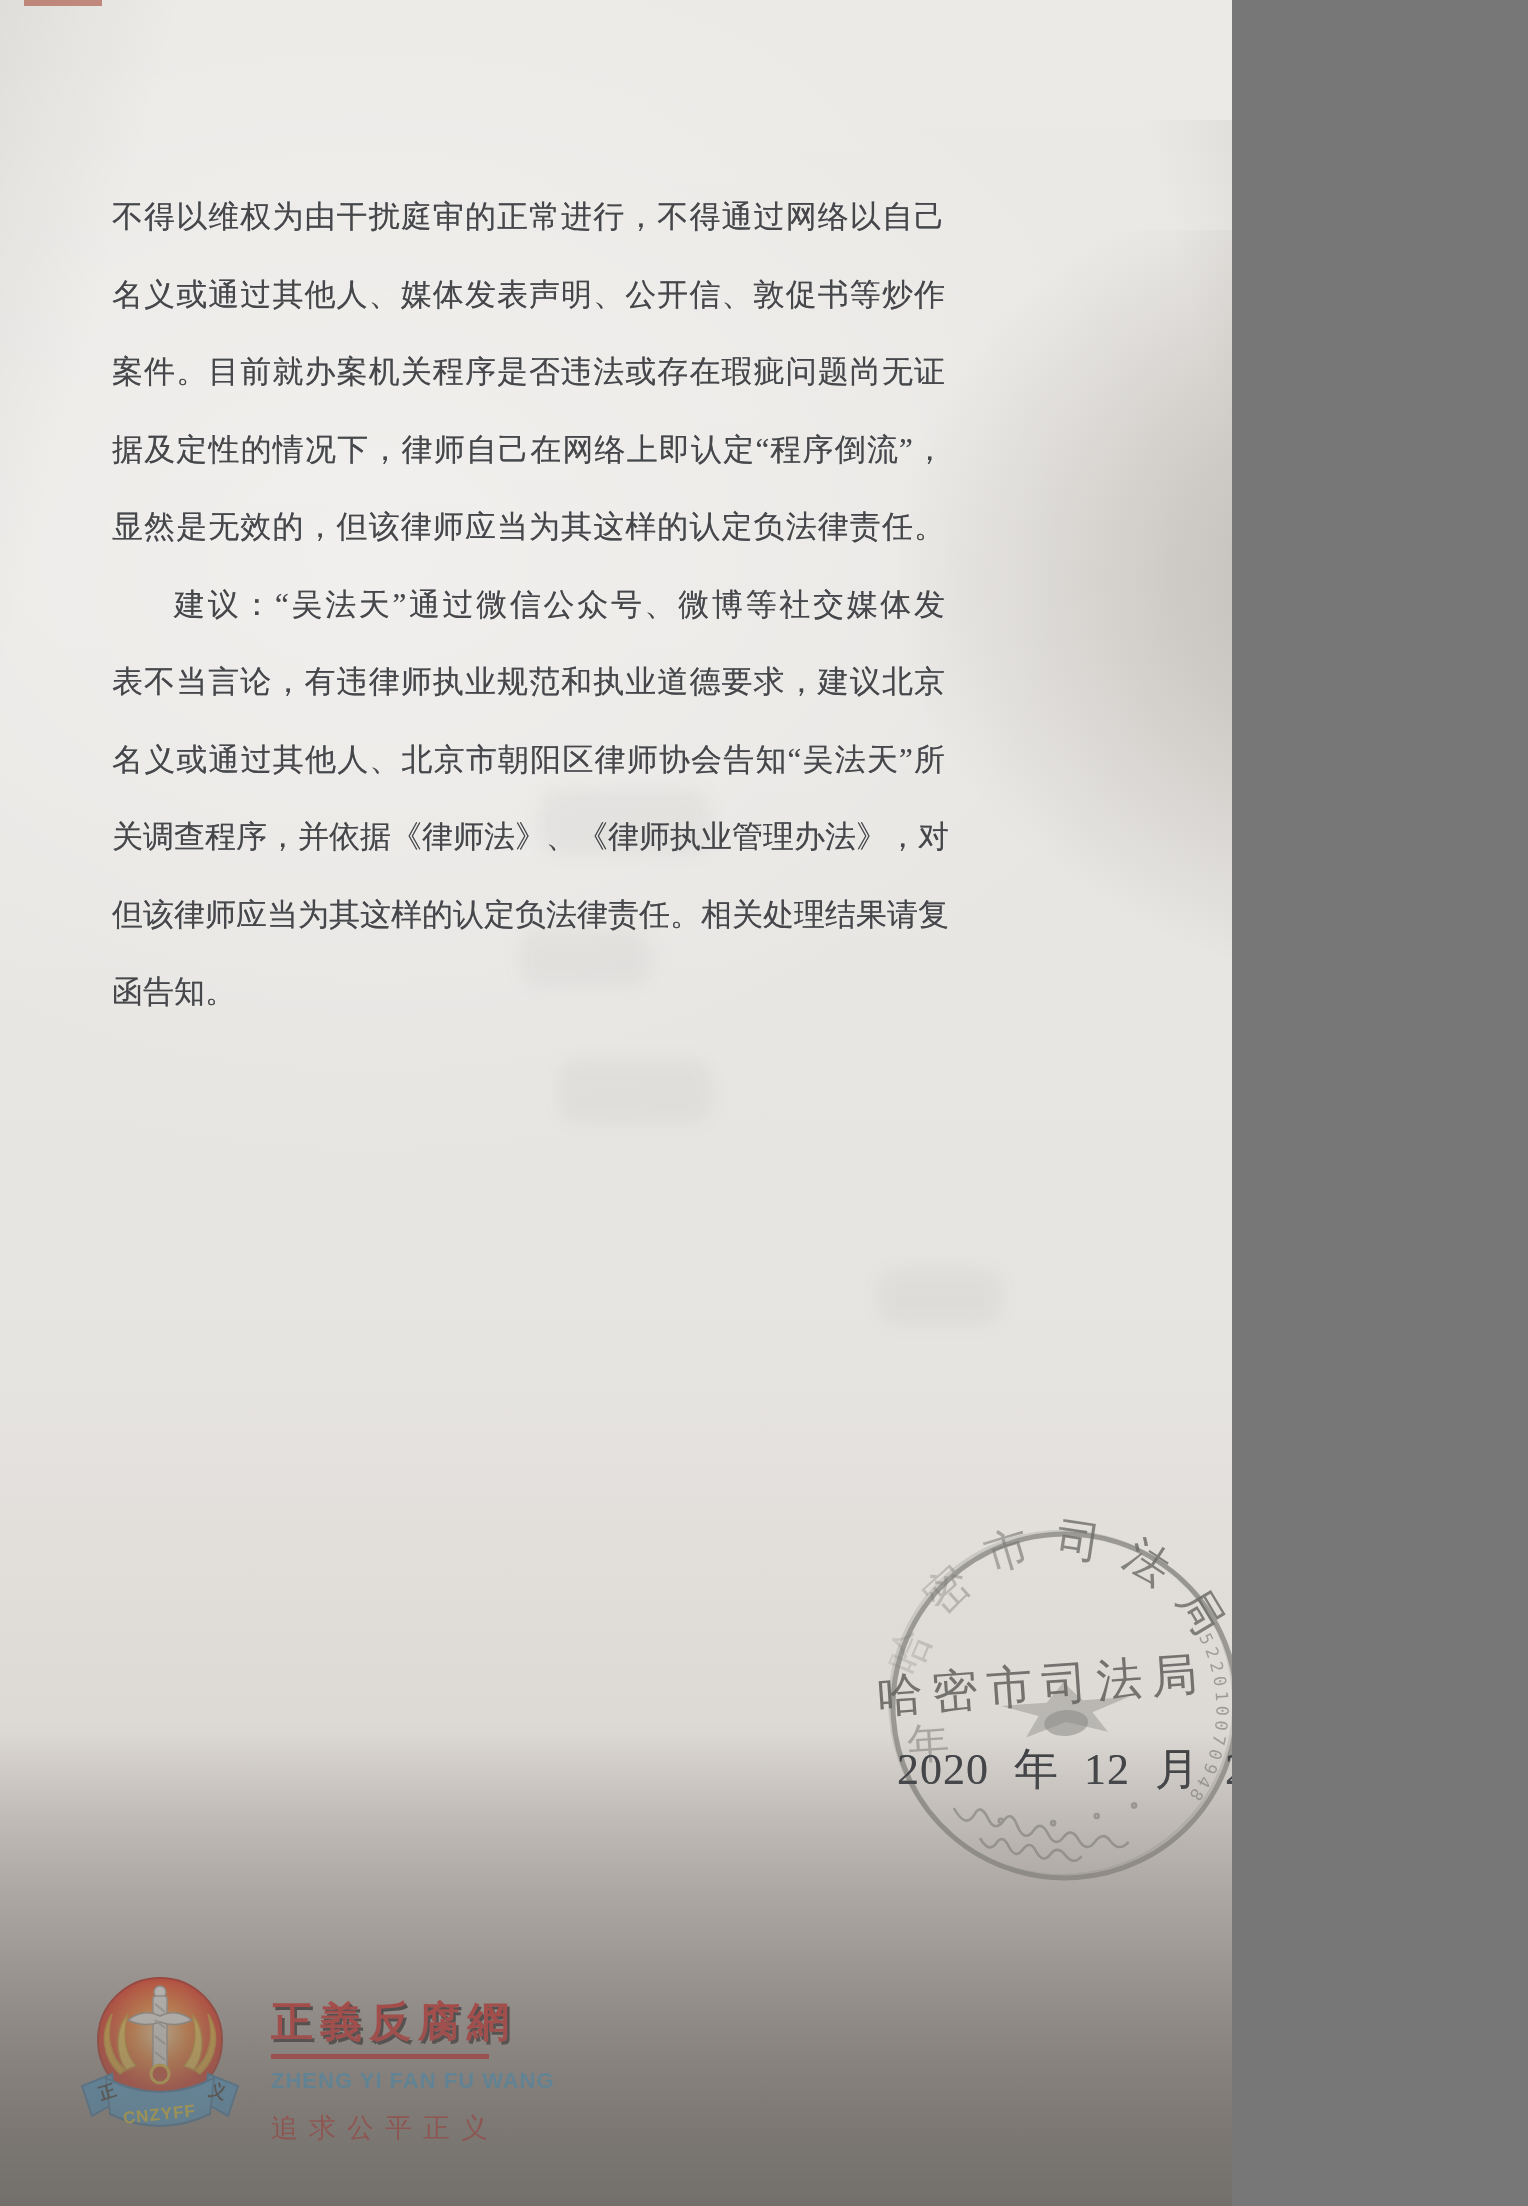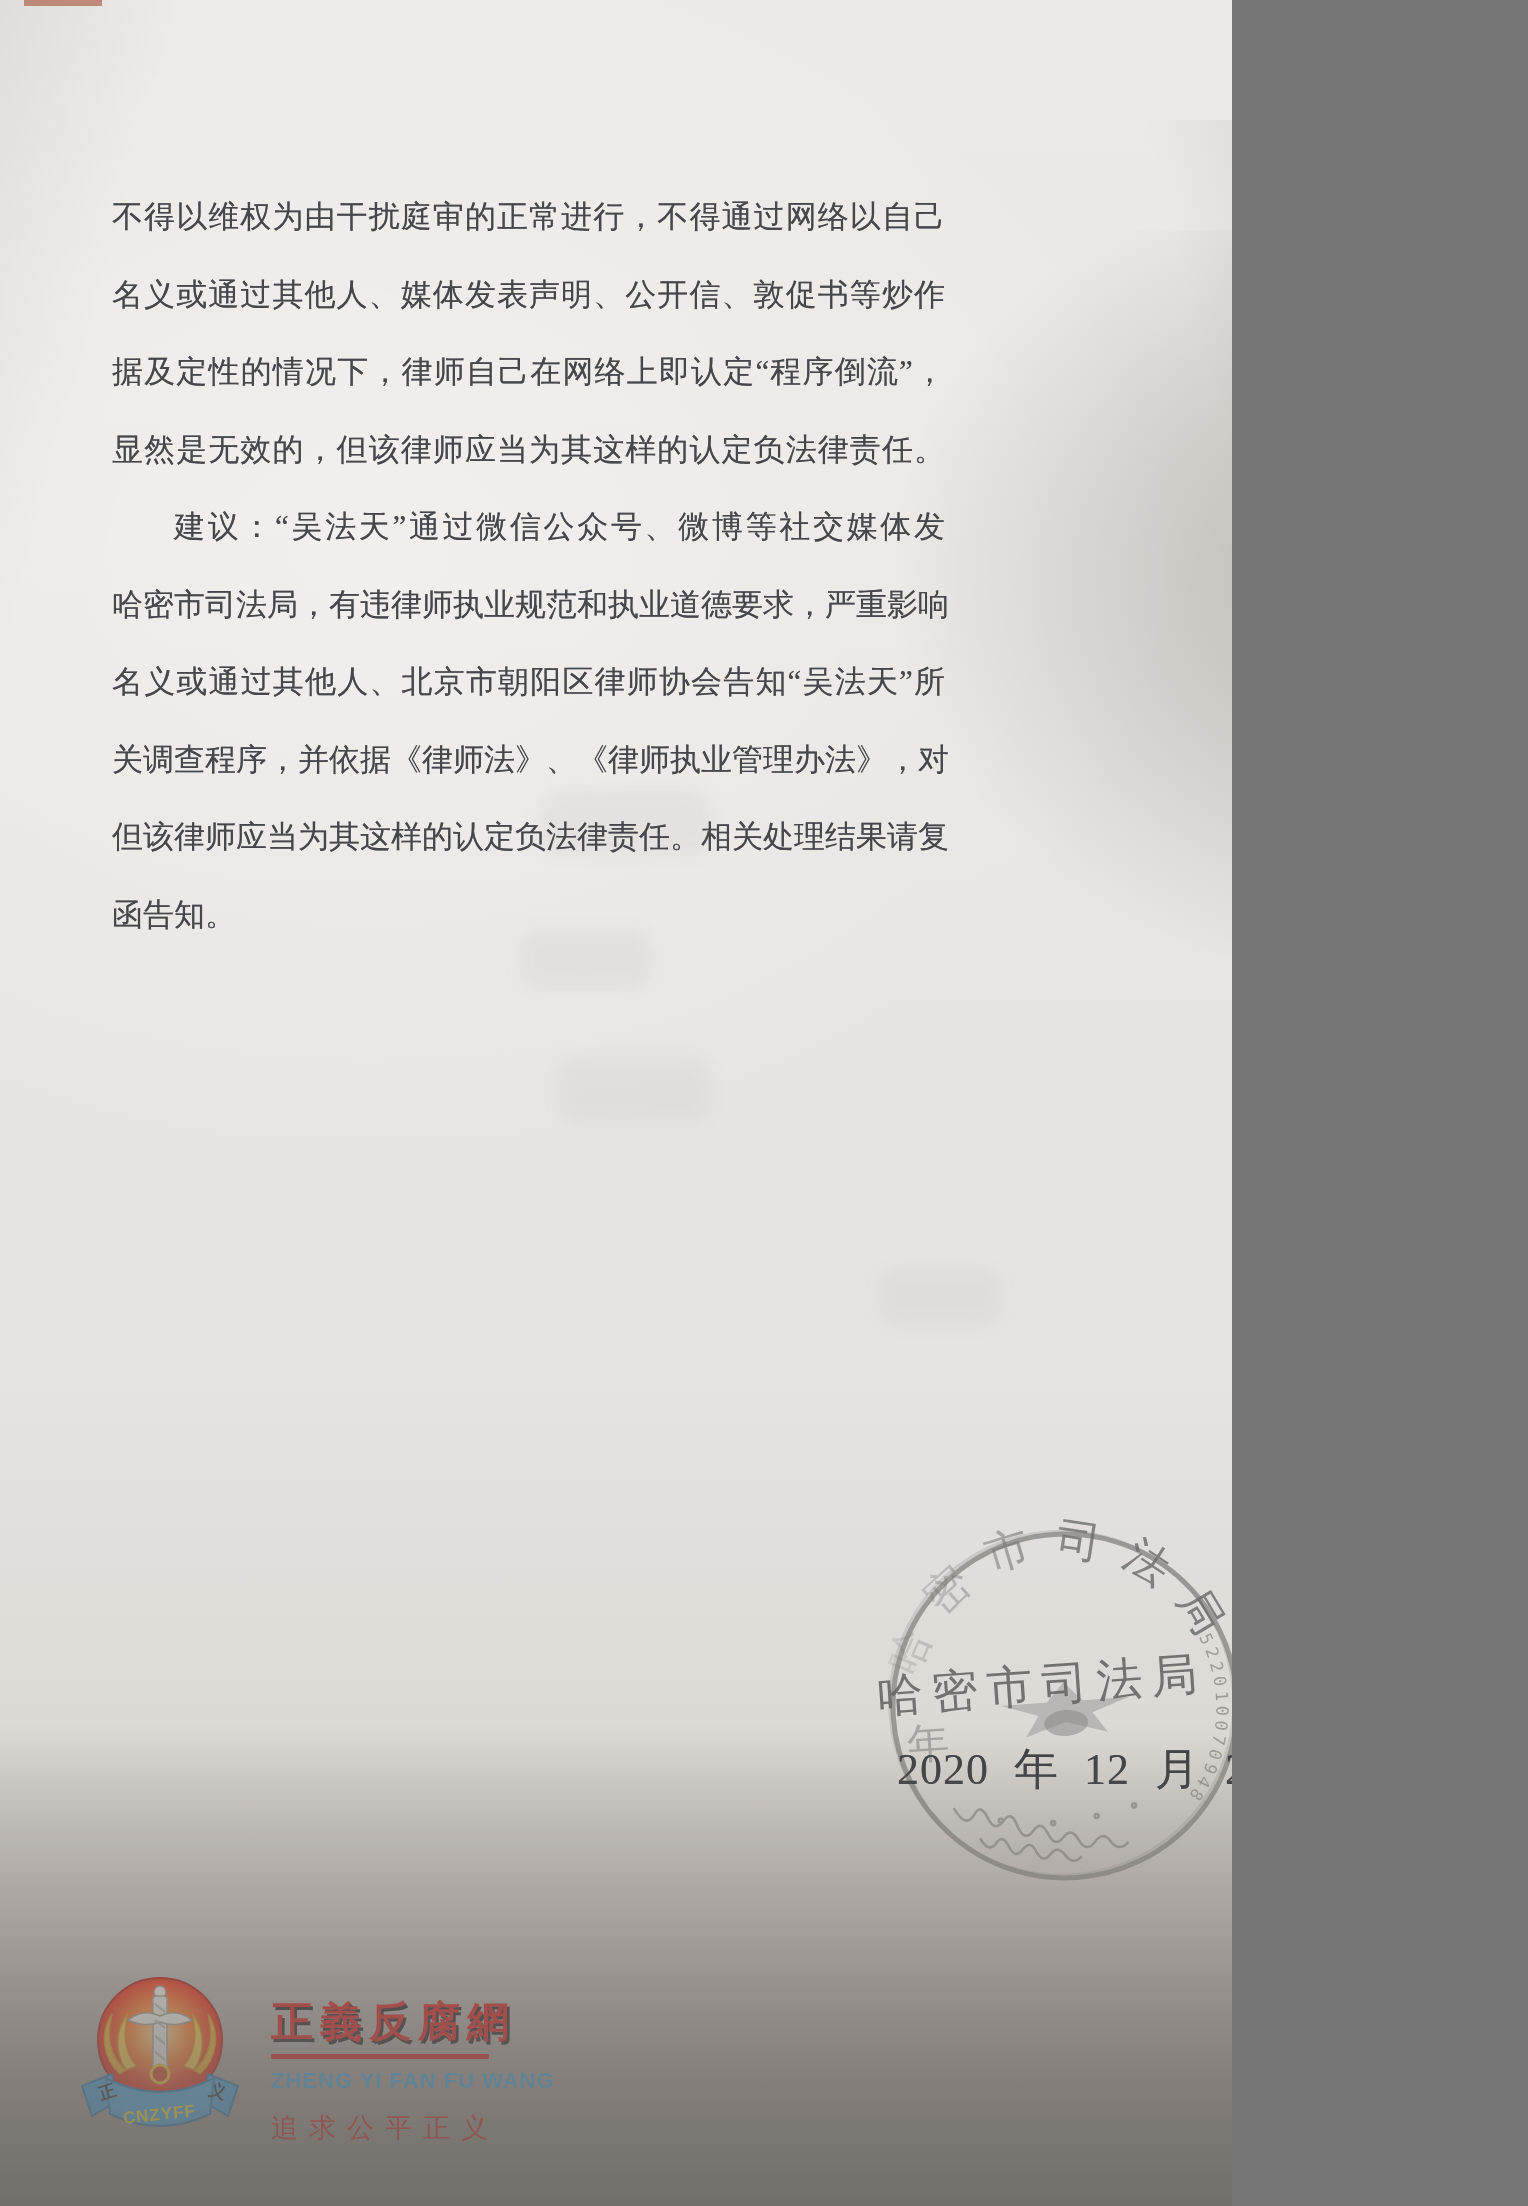--- a/index.html
+++ b/index.html
@@ -79,24 +79,25 @@
   <div class="ghost" style="left:880px;top:1270px;width:120px;height:54px;"></div>
 
   <div class="mark-bar" style="left:1425px;top:533px;height:40px;"></div>
   <div class="mark-bar" style="left:1424px;top:594px;height:36px;"></div>
   <div class="mark-hook" style="left:1471px;top:1684px;"></div>
   <div class="mark-hook" style="left:1470px;top:1712px;"></div>
 
   <div class="doc-text">
       <div class="doc-line">不得以维权为由干扰庭审的正常进行，不得通过网络以自己</div>
       <div class="doc-line">名义或通过其他人、媒体发表声明、公开信、敦促书等炒作</div>
+      <div class="doc-line">案件。目前就办案机关程序是否违法或存在瑕疵问题尚无证</div>
       <div class="doc-line">据及定性的情况下，律师自己在网络上即认定“程序倒流”，</div>
       <div class="doc-line">显然是无效的，但该律师应当为其这样的认定负法律责任。</div>
       <div class="doc-line indent"><span class="bold">建议：</span>“吴法天”通过微信公众号、微博等社交媒体发</div>
-      <div class="doc-line">哈密市司法局，有违律师执业规范和执业道德要求，严重影响</div>
+      <div class="doc-line">表不当言论，有违律师执业规范和执业道德要求，建议北京</div>
       <div class="doc-line">名义或通过其他人、北京市朝阳区律师协会告知“吴法天”所</div>
       <div class="doc-line">关调查程序，并依据《律师法》、《律师执业管理办法》，对</div>
       <div class="doc-line">但该律师应当为其这样的认定负法律责任。相关处理结果请复</div>
       <div class="doc-line short">函告知。</div>
     </div>
 
   <svg class="stamp" viewBox="0 0 390 400">
     <defs>
       <linearGradient id="arcFade" x1="0" y1="0" x2="1" y2="0">
         <stop offset="0" stop-color="#6e6e6a" stop-opacity="0.14"></stop>

